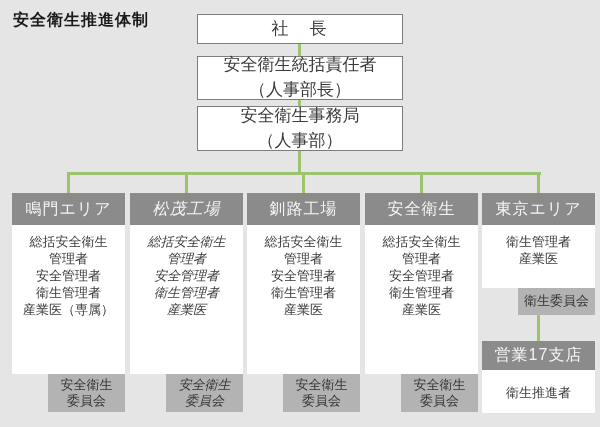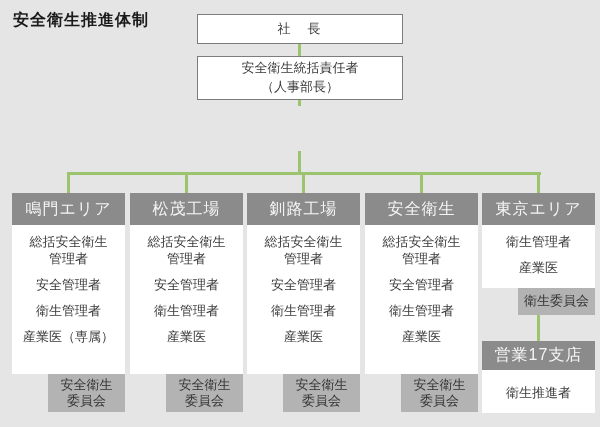--- a/index.html
+++ b/index.html
@@ -11,49 +11,49 @@
   }
   .page-title {
     position:absolute; left:13px; top:10px;
     font-size:16px; font-weight:bold; color:#1a1a1a; letter-spacing:1px;
   }
   
   .cbox {
     position:absolute; left:197px; width:206px; box-sizing:border-box;
     background:#ffffff; border:1px solid #7d7d7d;
     display:flex; align-items:center; justify-content:center;
-    text-align:center; font-size:13px; line-height:1.45;
+    text-align:center; font-size:17px; line-height:1.45;
     white-space:pre-line;
   }
   .cbox.b1 { top:14px;  height:30px; letter-spacing:2px; }
   .cbox.b2 { top:56px;  height:44px; }
   .cbox.b3 { top:106px; height:45px; }
   
   .vline { position:absolute; width:3px; background:#9cc46e; }
   .hline { position:absolute; height:3px; background:#9cc46e; }
   .v-b1b2 { left:298px; top:44px;  height:12px; }
   .v-b2b3 { left:298px; top:100px; height:6px;  }
   .v-b3tr { left:298px; top:151px; height:22px; }
   .trunk  { left:67px;  top:172px; width:474px; }
   .drop   { top:172px; height:21px; }
   .d1 { left:67px; }  .d2 { left:185px; } .d3 { left:302px; }
   .d4 { left:420px; } .d5 { left:537px; }
   
   .col { position:absolute; top:193px; width:113px; }
-  .c1 { left:12px; }  .c2 { left:130px; } .c3 { left:247px; }
+  .c1 { left:12px; }  .c2 { left:130px;font-style:italic; } .c3 { left:247px; }
   .c4 { left:365px; } .c5 { left:482px; }
   .col-head {
     height:32px; background:#8b8b8b; color:#f5f5f5;
     display:flex; align-items:center; justify-content:center;
     font-size:16px; letter-spacing:1px;
   }
   .col-body {
     background:#ffffff; box-sizing:border-box;
     display:flex; flex-direction:column; align-items:center;
-    padding-top:9px; gap:9px;
+    padding-top:9px; gap:0;
     font-size:13px; text-align:center; line-height:1.3; white-space:pre-line;
   }
   .col-body.main  { height:149px; }
   .col-body.tokyo { height:63px; }
   .col-body.sub   { height:43px; padding-top:4px; justify-content:center; }
   .col-foot {
     background:#b3b3b3; color:#333;
     display:flex; align-items:center; justify-content:center;
     text-align:center; font-size:13px; line-height:1.25; white-space:pre-line;margin-left:36px;
   }
@@ -68,20 +68,22 @@
 
 <div class="canvas">
 
   <div class="page-title">安全衛生推進体制</div>
 
   <div class="cbox b1">社　長</div>
   <div class="vline v-b1b2"></div>
   <div class="cbox b2">安全衛生統括責任者
 （人事部長）</div>
   <div class="vline v-b2b3"></div>
+  <div class="cbox b3">安全衛生事務局
+（人事部）</div>
   <div class="vline v-b3tr"></div>
 
   <div class="hline trunk"></div>
   <div class="vline drop d1"></div>
   <div class="vline drop d2"></div>
   <div class="vline drop d3"></div>
   <div class="vline drop d4"></div>
   <div class="vline drop d5"></div>
 
   <div class="col c1">

